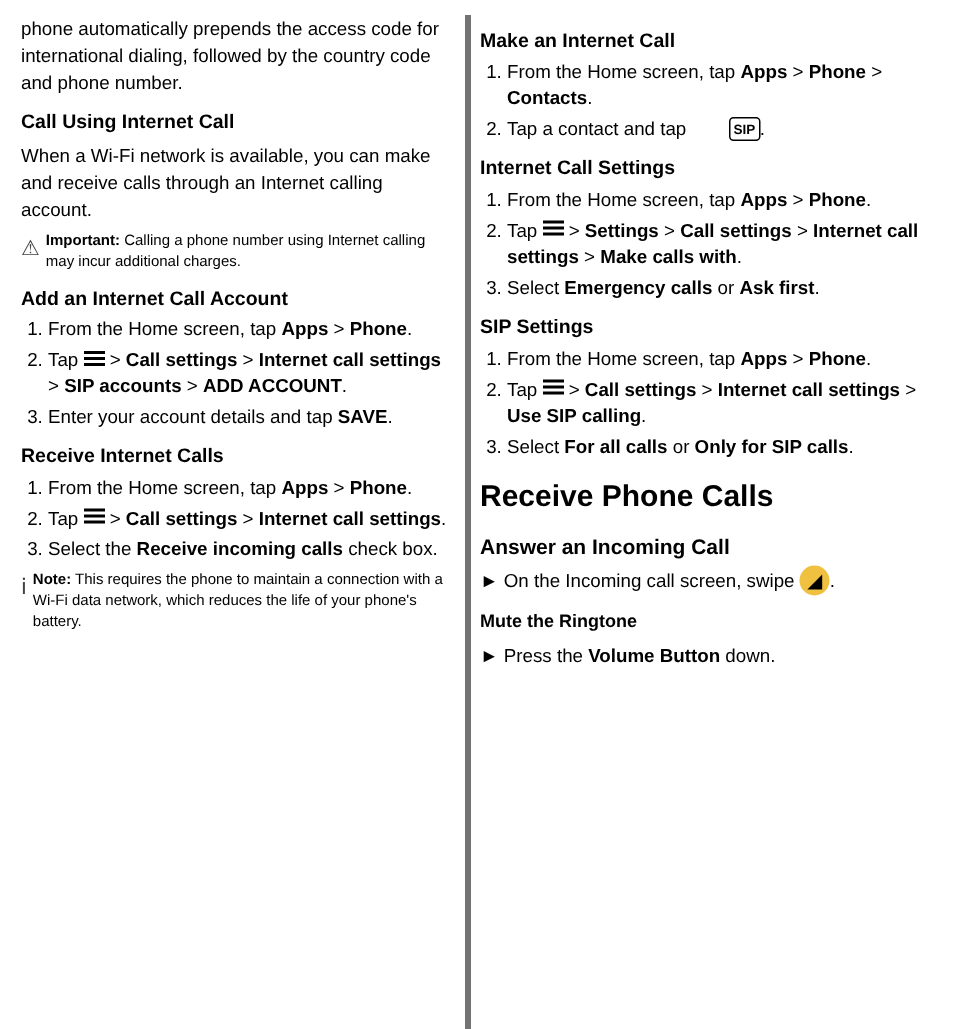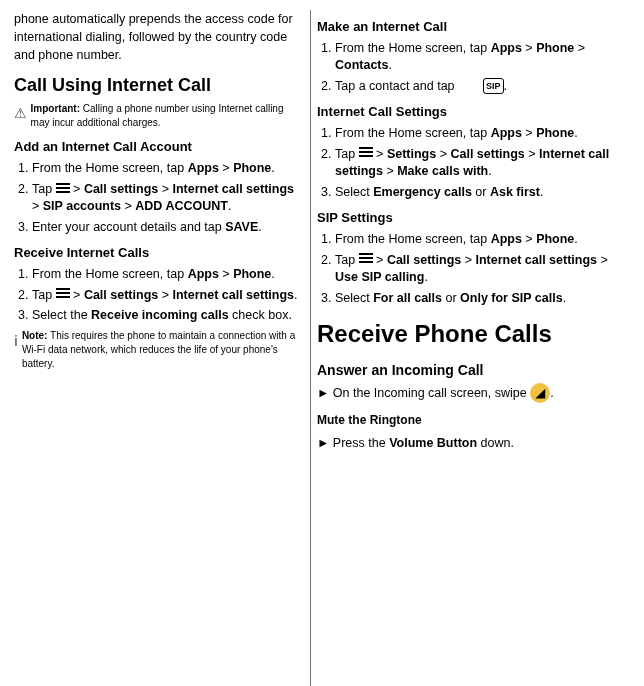--- a/index.html
+++ b/index.html
@@ -27,45 +27,45 @@
       width: 310px;
       padding: 0 10px 10px 14px;
       font-size: 12.5px;
       line-height: 1.45;
     }
     .right-col {
       width: 334px;
       padding: 0 14px 10px 6px;
       font-size: 12.5px;
       line-height: 1.45;
-      border-left: 1px solid #737373;
+      border-left: 4px solid #737373;
     }
     .footer {
       display: flex;
       justify-content: space-between;
       align-items: center;
       border-top: 1px solid #ccc;
       padding: 4px 14px;
       font-size: 12px;
     }
     h2 {
-      font-size: 18px;
+      font-size: 13px;
       font-weight: bold;
       margin-bottom: 4px;
       margin-top: 8px;
     }
     h3 {
       font-size: 13px;
       font-weight: bold;
       margin-bottom: 3px;
       margin-top: 8px;
     }
     h1-big {
       display: block;
-      font-size: 24px;
+      font-size: 20px;
       font-weight: bold;
       margin-bottom: 4px;
       margin-top: 10px;
     }
     p {
       margin-bottom: 4px;
       font-size: 12.5px;
     }
     ol {
       margin-left: 18px;
@@ -153,20 +153,21 @@
 <body>
 
 <div class="page">
   <div class="content-area">
 
     <div class="left-col">
 
       <p>phone automatically prepends the access code for international dialing, followed by the country code and phone number.</p>
 
       <h2>Call Using Internet Call</h2>
+      <p>When a Wi-Fi network is available, you can make and receive calls through an Internet calling account.</p>
 
       <div class="important-block">
         <span class="important-icon">⚠</span>
         <span class="note-text">
           <span class="bold">Important:</span>
           <span> <span>Calling a phone number using Internet calling may incur additional charges.</span></span>
         </span>
       </div>
 
       <h3>Add an Internet Call Account</h3>

